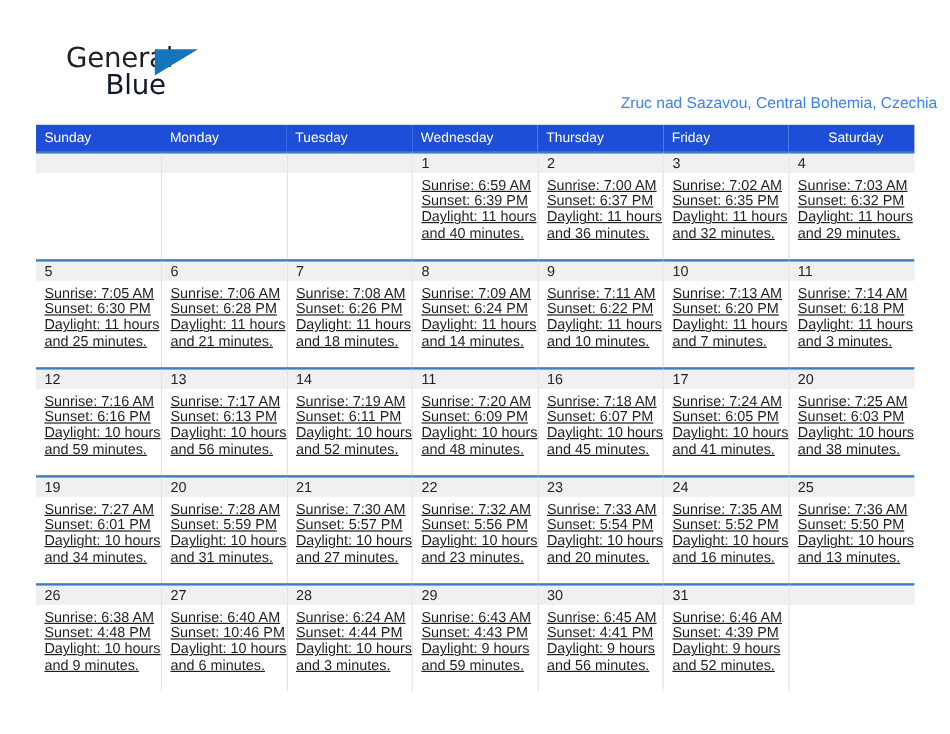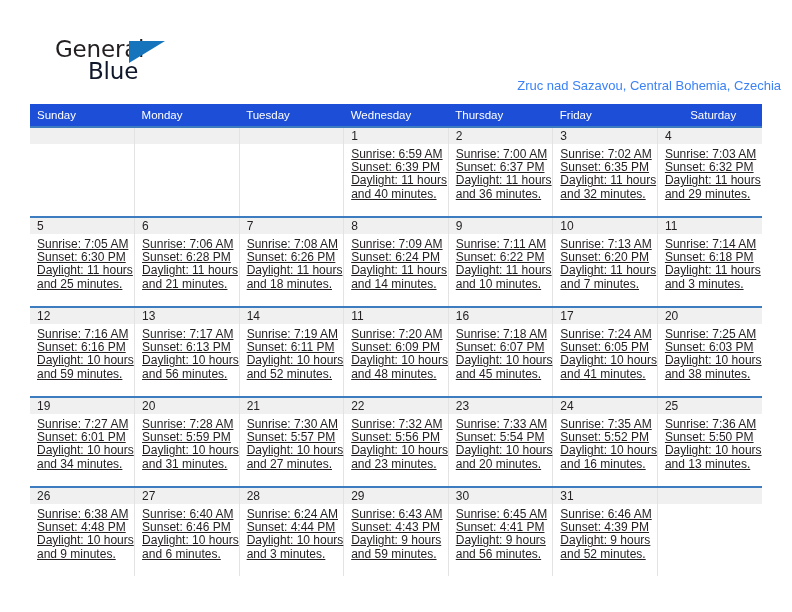--- a/index.html
+++ b/index.html
@@ -440,21 +440,21 @@
             <div>Sunrise: 6:38 AM</div>
             <div>Sunset: 4:48 PM</div>
             <div>Daylight: 10 hours</div>
             <div>and 9 minutes.</div>
           </div>
         </td>
         <td class="day-cell">
           <div class="daynum-band">27</div>
           <div class="cell-body">
             <div>Sunrise: 6:40 AM</div>
-            <div>Sunset: 6:46 PM</div>
+            <div>Sunset: 10:46 PM</div>
             <div>Daylight: 10 hours</div>
             <div>and 6 minutes.</div>
           </div>
         </td>
         <td class="day-cell">
           <div class="daynum-band">28</div>
           <div class="cell-body">
             <div>Sunrise: 6:24 AM</div>
             <div>Sunset: 4:44 PM</div>
             <div>Daylight: 10 hours</div>

